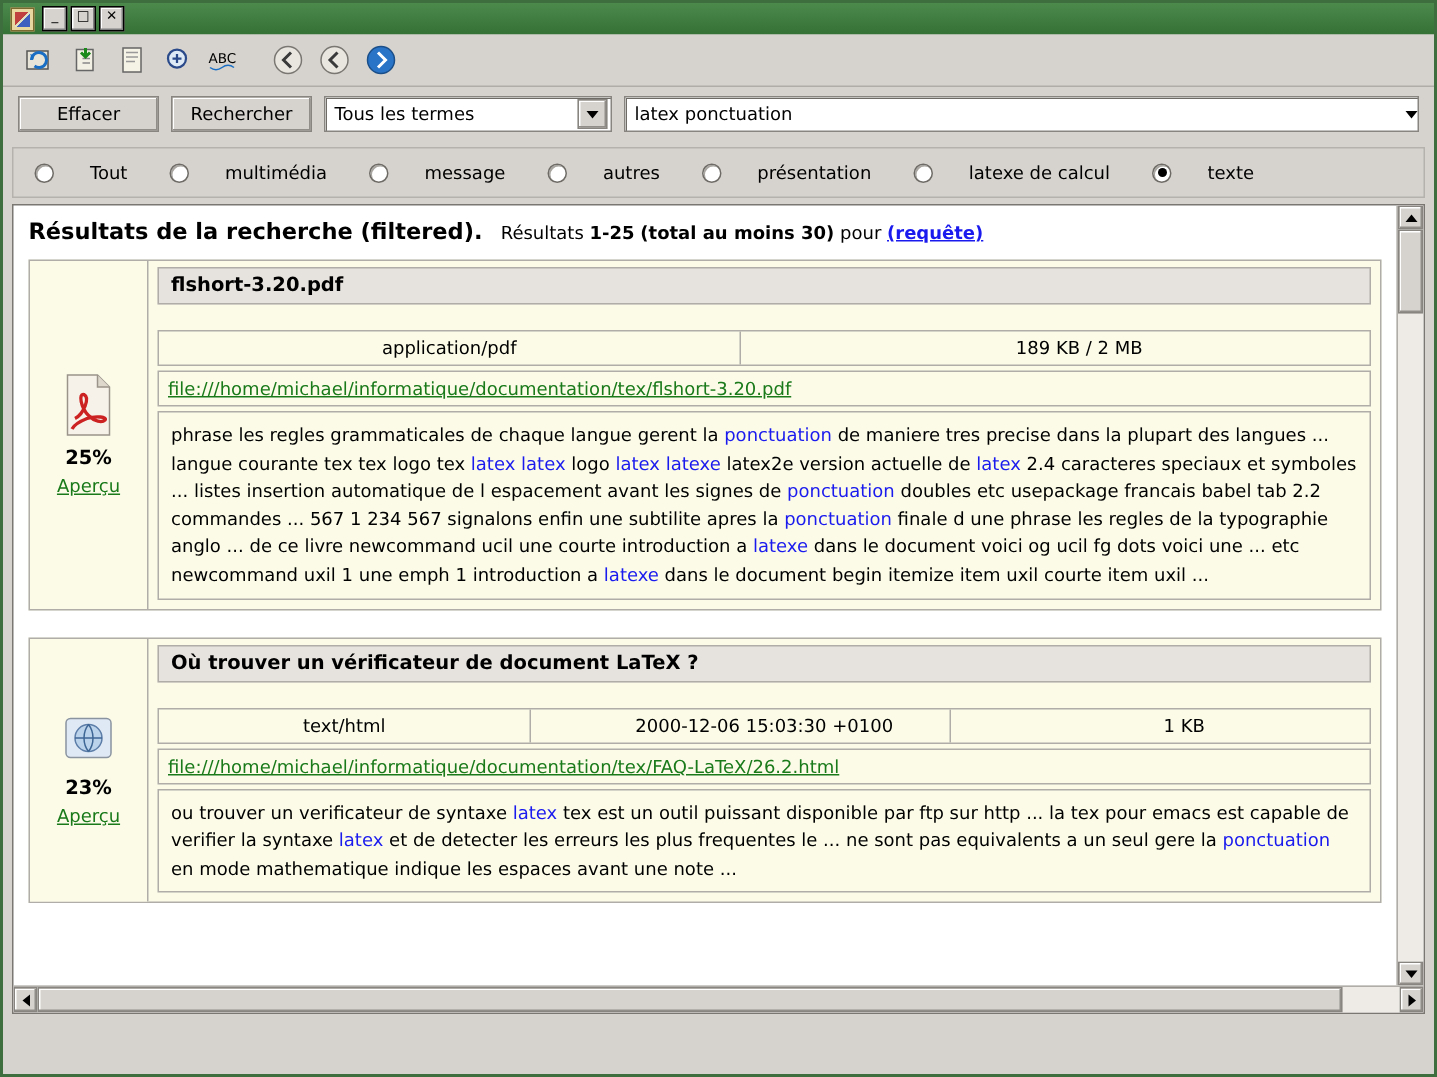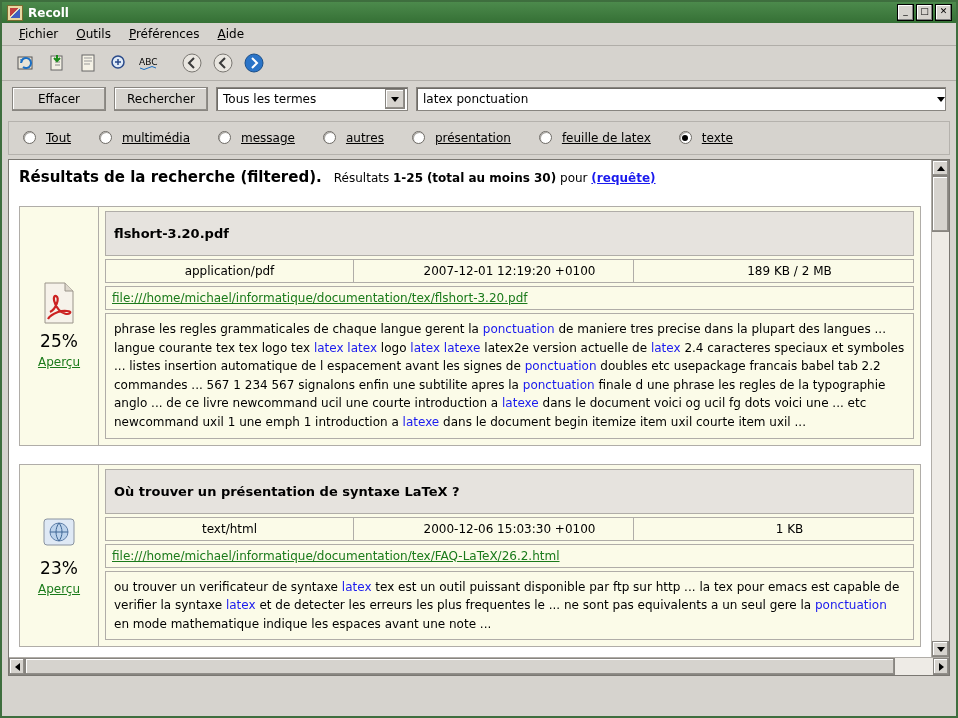--- a/index.html
+++ b/index.html
@@ -168,24 +168,24 @@
     height: 34px;
     margin: 4px 6px 2px 6px;
     border: 1px solid #b5b2ad;
     background: #d6d3ce;
     display: flex;
     align-items: center;
     box-sizing: border-box;
   }
   .radio {
     display: flex;
-    gap: 10px;
+    align-items: center;
+    gap: 24px;
     padding: 0 14px;
     font-size: 12px;
-    text-decoration: underline;
   }
   .radio .dot {
     width: 11px; height: 11px;
     border-radius: 50%;
     background: #fff;
     border: 1px solid #6e6b66;
     box-shadow: inset 1px 1px 0 #a9a6a1;
     position: relative;
     flex: none;
   }
@@ -214,21 +214,21 @@
     overflow: hidden;
   }
   .res-content {
     flex: 1;
     overflow: hidden;
     padding: 8px 10px 0 10px;
     box-sizing: border-box;
   }
   .res-header {
     font-size: 14px;
-    margin-bottom: 20px;
+    margin-bottom: 10px;
     color: #000;
   }
   .res-header b.title { font-size: 15px; font-weight: bold; }
   .res-header .sub { font-size: 12px; }
   .res-header .sub b { font-weight: bold; }
   .res-header a { color: #1a1aee; text-decoration: underline; font-weight: bold; }
   
   .entry {
     display: flex;
     border: 1px solid #b0ada8;
@@ -240,30 +240,30 @@
     flex: none;
     border-right: 1px solid #b0ada8;
     background: #fbfbe8;
     display: flex;
     flex-direction: column;
     align-items: center;
     justify-content: center;
     padding: 6px 0;
     gap: 4px;
   }
-  .entry-left .pct { font-size: 17px; font-weight: normal; }
+  .entry-left .pct { font-size: 13px; font-weight: bold; }
   .entry-left .preview { font-size: 12px; color: #1a7a1a; text-decoration: underline; }
   .entry-right { flex: 1; padding: 4px 6px 6px 6px; box-sizing: border-box; }
   .entry-title {
     border: 1px solid #b0ada8;
     background: #e6e3de;
     font-weight: bold;
     font-size: 13px;
-    padding: 14px 8px;
-    margin-bottom: 3px;
+    padding: 4px 8px;
+    margin-bottom: 17px;
   }
   .meta-row {
     display: flex;
     border: 1px solid #b0ada8;
     background: #fbfbe8;
     margin-bottom: 3px;
     gap: 32px;
   }
   .meta-cell {
     flex: 1;
@@ -347,40 +347,33 @@
   
   .statusarea { height: 34px; background: #d6d3ce; }
 </style>
 </head>
 <body>
 
 <div class="window">
 
   <div class="titlebar">
     <div class="tb-icon"></div>
-    <div class="tb-title">Recoll</div>
     <div class="tb-buttons">
       <div class="tb-btn">
           <span>_</span>
         </div>
       <div class="tb-btn">
           <span>□</span>
         </div>
       <div class="tb-btn">
           <span>✕</span>
         </div>
     </div>
   </div>
 
-  <div class="menubar">
-    <div class="menu-item"><u>F</u><span>ichier</span></div>
-    <div class="menu-item"><u>O</u><span>utils</span></div>
-    <div class="menu-item"><u>P</u><span>références</span></div>
-    <div class="menu-item"><u>A</u><span>ide</span></div>
-  </div>
 
   <div class="toolbar">
     <div class="tbtn">
       <svg width="20" height="20" viewBox="0 0 20 20">
         <rect x="2" y="4" width="14" height="12" fill="#e8e4d8" stroke="#555"></rect>
         <path d="M5 10 a5 5 0 1 1 2 4" fill="none" stroke="#1a6fc4" stroke-width="2"></path>
         <path d="M4 6 l3 1 l-1 3 z" fill="#1a6fc4"></path>
       </svg>
     </div>
     <div class="tbtn">
@@ -462,21 +455,21 @@
     <div class="radio">
       <span class="dot"></span>
       <span>autres</span>
     </div>
     <div class="radio">
       <span class="dot"></span>
       <span>présentation</span>
     </div>
     <div class="radio">
       <span class="dot"></span>
-      <span>feuille de latex</span>
+      <span>latexe de calcul</span>
     </div>
     <div class="radio checked">
       <span class="dot"></span>
       <span>texte</span>
     </div>
   </div>
 
   <div class="resultsarea">
     <div class="res-inner">
       <div class="res-content">
@@ -501,21 +494,20 @@
                 <path d="M9 30 c6 -3 10 -14 6 -16 c-4 -1 -2 9 3 14 c4 4 9 5 11 3 c2 -2 -6 -3 -12 -1 c-5 2 -9 5 -10 7" fill="none" stroke="#cc2222" stroke-width="2.2"></path>
               </svg>
             </div>
             <div class="pct">25%</div>
             <div class="preview">Aperçu</div>
           </div>
           <div class="entry-right">
             <div class="entry-title">flshort-3.20.pdf</div>
             <div class="meta-row">
               <div class="meta-cell">application/pdf</div>
-              <div class="meta-cell">2007-12-01 12:19:20 +0100</div>
               <div class="meta-cell">189 KB / 2 MB</div>
             </div>
             <div class="url-row">
               <a href="#">file:///home/michael/informatique/documentation/tex/flshort-3.20.pdf</a>
             </div>
             <div class="snippet">phrase les regles grammaticales de chaque langue gerent la <a href="#">ponctuation</a> de maniere tres precise dans la plupart des langues ... langue courante tex tex logo tex <a href="#">latex latex</a> logo <a href="#">latex latexe</a> latex2e version actuelle de <a href="#">latex</a> 2.4 caracteres speciaux et symboles ... listes insertion automatique de l espacement avant les signes de <a href="#">ponctuation</a> doubles etc usepackage francais babel tab 2.2 commandes ... 567 1 234 567 signalons enfin une subtilite apres la <a href="#">ponctuation</a> finale d une phrase les regles de la typographie anglo ... de ce livre newcommand ucil une courte introduction a <a href="#">latexe</a> dans le document voici og ucil fg dots voici une ... etc newcommand uxil 1 une emph 1 introduction a <a href="#">latexe</a> dans le document begin itemize item uxil courte item uxil ...</div>
           </div>
         </div>
 
         <div class="entry">
@@ -524,21 +516,21 @@
               <svg width="36" height="36" viewBox="0 0 36 36">
                 <rect x="3" y="4" width="30" height="26" rx="3" fill="#dfe9f5" stroke="#8a93a0"></rect>
                 <circle cx="18" cy="17" r="9" fill="#bcd3ec" stroke="#5d7ea8"></circle>
                 <path d="M9 17 h18 M18 8 c4 5 4 13 0 18 M18 8 c-4 5 -4 13 0 18" fill="none" stroke="#3f6795"></path>
               </svg>
             </div>
             <div class="pct">23%</div>
             <div class="preview">Aperçu</div>
           </div>
           <div class="entry-right">
-            <div class="entry-title">Où trouver un présentation de syntaxe LaTeX ?</div>
+            <div class="entry-title">Où trouver un vérificateur de document LaTeX ?</div>
             <div class="meta-row">
               <div class="meta-cell">text/html</div>
               <div class="meta-cell">2000-12-06 15:03:30 +0100</div>
               <div class="meta-cell">1 KB</div>
             </div>
             <div class="url-row">
               <a href="#">file:///home/michael/informatique/documentation/tex/FAQ-LaTeX/26.2.html</a>
             </div>
             <div class="snippet">ou trouver un verificateur de syntaxe <a href="#">latex</a> tex est un outil puissant disponible par ftp sur http ... la tex pour emacs est capable de verifier la syntaxe <a href="#">latex</a> et de detecter les erreurs les plus frequentes le ... ne sont pas equivalents a un seul gere la <a href="#">ponctuation</a> en mode mathematique indique les espaces avant une note ...</div>
           </div>

